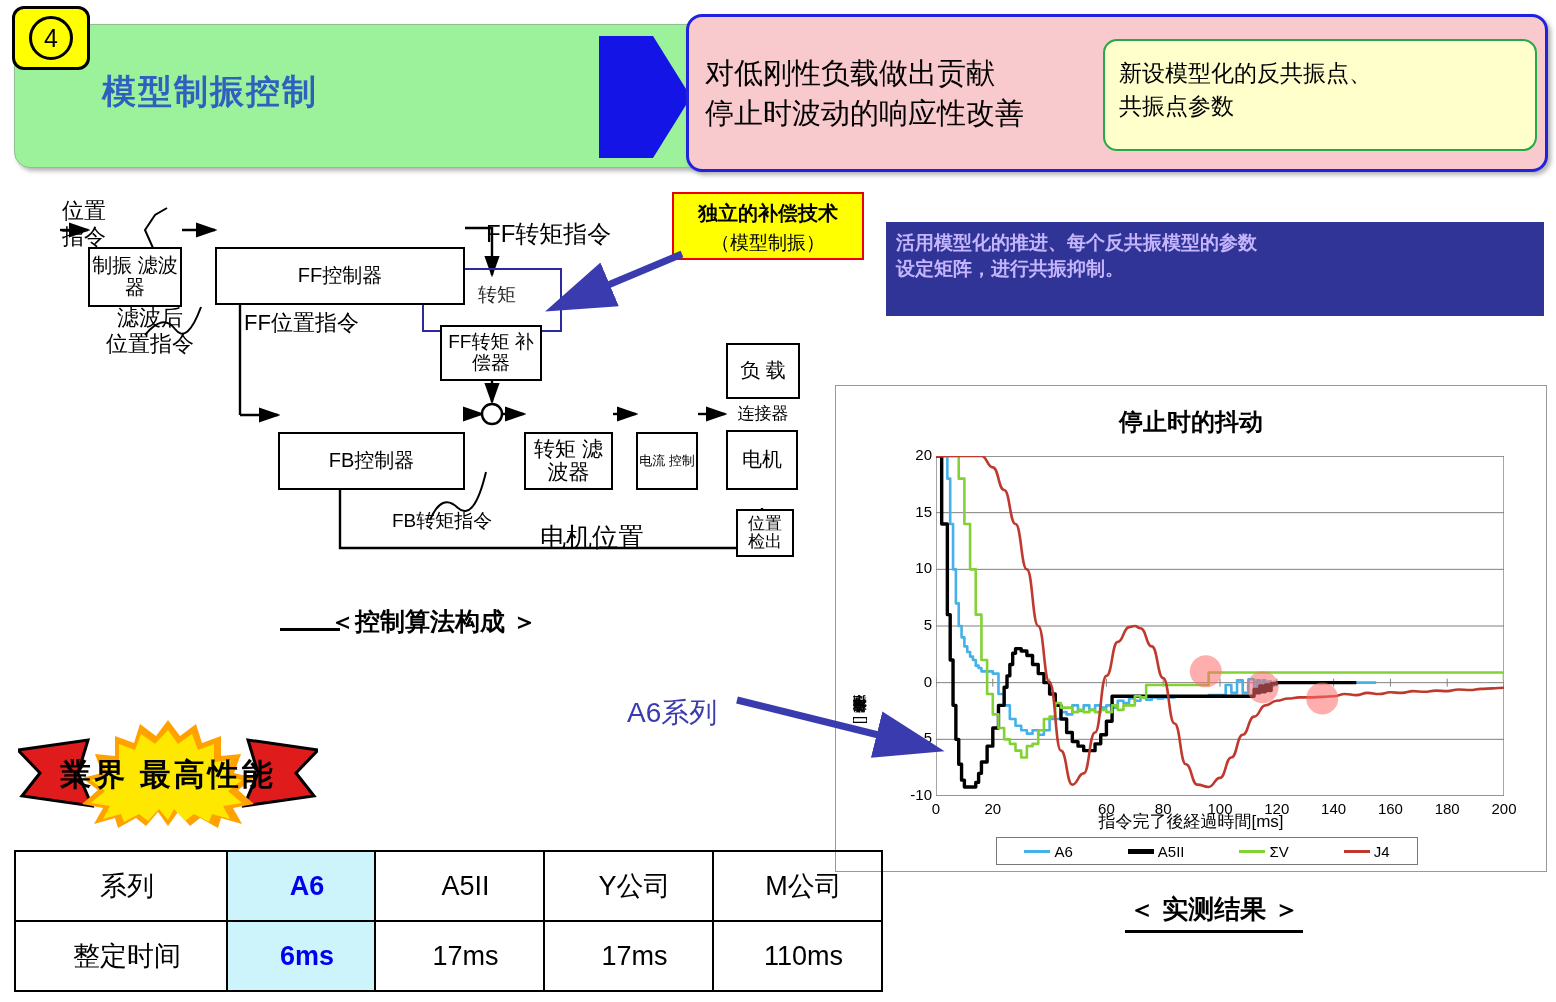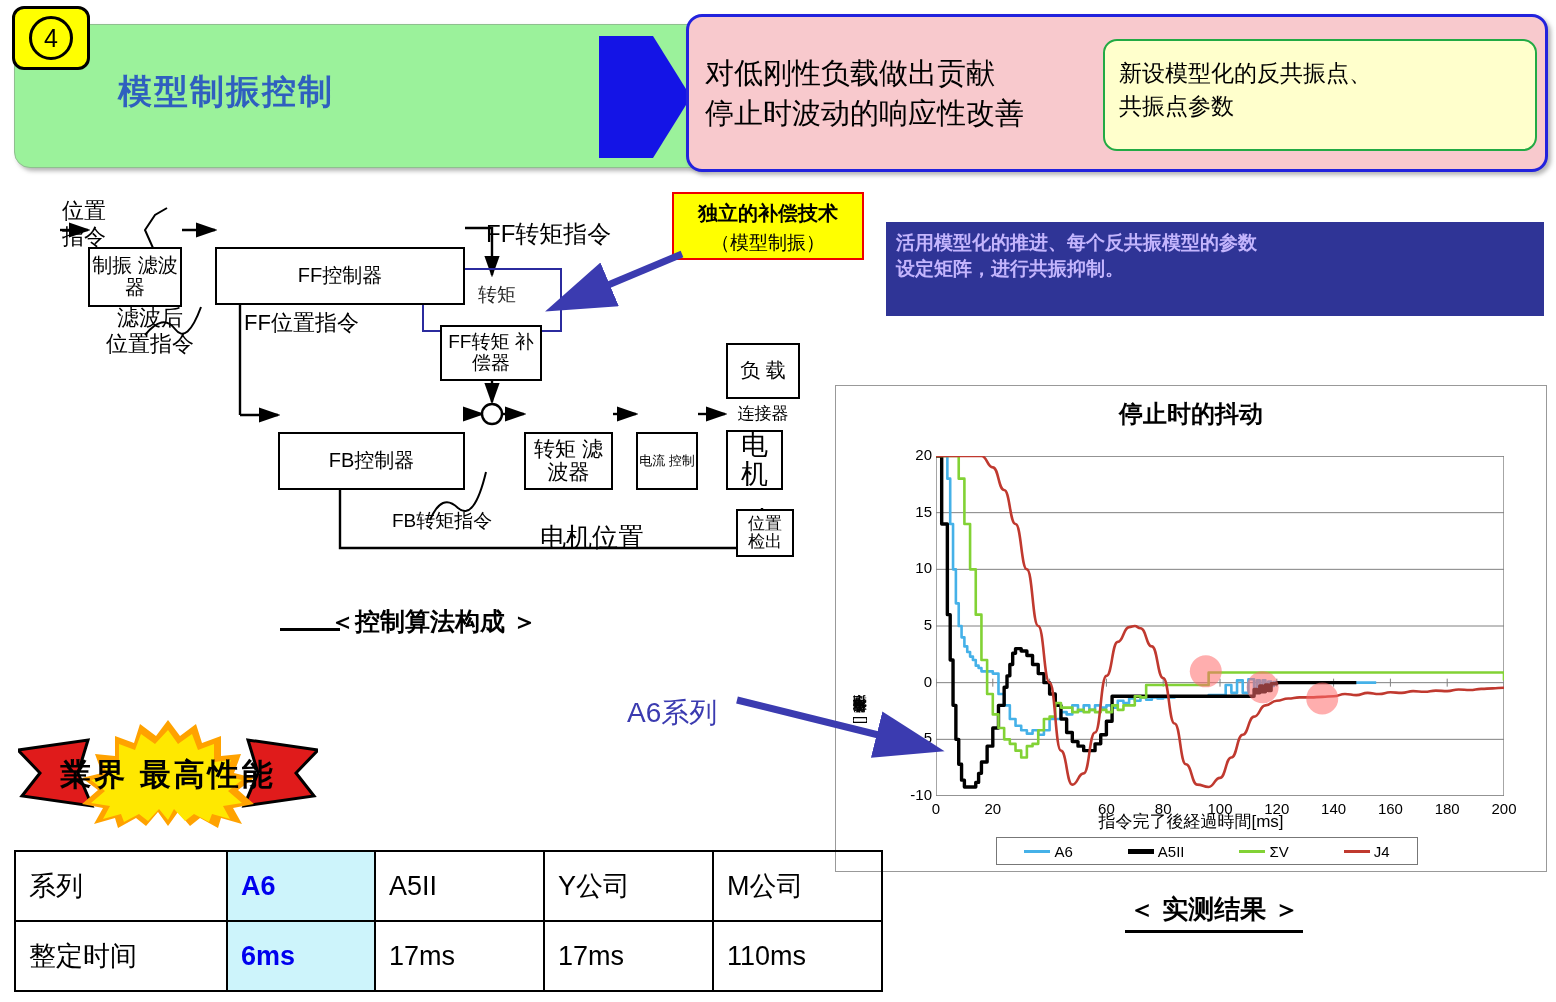--- a/index.html
+++ b/index.html
@@ -4,21 +4,21 @@
 <style>
   html,body{margin:0;padding:0;background:#fff;}
   body{width:1556px;height:1002px;position:relative;overflow:hidden;
        font-family:"Liberation Sans","DejaVu Sans",sans-serif;color:#000;}
 
   
   #header-banner{position:absolute;left:14px;top:14px;width:1528px;height:152px;}
   #green-banner{position:absolute;left:0;top:10px;width:700px;height:142px;
     background:#9bf29b;border:1px solid #8fbf8f;border-radius:16px;
     box-shadow:3px 3px 4px rgba(120,120,120,.55);}
-  #banner-title{position:absolute;left:104px;top:55px;font-size:34px;font-weight:bold;
+  #banner-title{position:absolute;left:88px;top:55px;font-size:34px;font-weight:bold;
     color:#2f5fbf;letter-spacing:2px;white-space:nowrap;}
   #step-badge{position:absolute;left:-2px;top:-8px;width:72px;height:58px;background:#ffff00;
     border:3px solid #000;border-radius:12px;display:flex;align-items:center;justify-content:center;}
   #step-badge-num{width:38px;height:38px;border:3px solid #000;border-radius:50%;
     display:flex;align-items:center;justify-content:center;font-size:25px;line-height:1;}
   #blue-arrow{position:absolute;left:585px;top:22px;width:92px;height:122px;}
   #pink-panel{position:absolute;left:672px;top:0;width:856px;height:152px;
     background:#f8c9cd;border:3px solid #2222dd;border-radius:16px;
     box-shadow:3px 3px 4px rgba(120,120,120,.55);}
   #pink-text{position:absolute;left:16px;top:36px;font-size:29px;line-height:1.38;white-space:pre-line;}
@@ -40,21 +40,21 @@
   #callout-t2{position:absolute;left:0;top:36px;width:100%;text-align:center;font-size:19px;}
 
   
   #statement-box{position:absolute;left:886px;top:222px;width:658px;height:94px;background:#2f3496;}
   #statement-text{position:absolute;left:10px;top:8px;width:640px;font-size:19px;font-weight:bold;
     color:#c4b5fd;line-height:1.35;white-space:pre-line;}
 
   
   #chart-panel{position:absolute;left:835px;top:385px;width:712px;height:487px;
     background:#fff;border:1px solid #999;box-sizing:border-box;}
-  #chart-title{position:absolute;left:0;top:12px;width:100%;text-align:center;
+  #chart-title{position:absolute;left:0;top:20px;width:100%;text-align:center;
     font-size:24px;font-weight:bold;}
   #y-axis-title{position:absolute;left:14px;top:128px;width:22px;height:210px;
     writing-mode:vertical-rl;transform:rotate(180deg);
     font-size:14px;white-space:nowrap;}
   #x-axis-title{position:absolute;left:0;top:424px;width:100%;text-align:center;font-size:17px;}
   .ytick{position:absolute;right:0;font-size:15px;text-align:right;width:34px;}
   .xtick{position:absolute;font-size:15px;text-align:center;width:40px;}
   #legend-box{position:absolute;left:160px;top:451px;width:420px;height:26px;
     border:1px solid #777;background:#fff;display:flex;align-items:center;justify-content:space-around;}
   .legend-item{display:flex;align-items:center;gap:4px;font-size:15px;}
@@ -63,21 +63,21 @@
   
   #a6-annotation{position:absolute;left:627px;top:694px;font-size:28px;color:#3b3bb0;}
 
   
   #star-badge{position:absolute;left:18px;top:718px;width:300px;height:110px;}
   #star-text{position:absolute;left:0;top:36px;width:100%;text-align:center;
     font-size:31px;font-weight:bold;letter-spacing:3px;}
 
   
   #comparison-table{position:absolute;left:14px;top:850px;border-collapse:collapse;}
-  #comparison-table td{border:2px solid #000;height:66px;font-size:27px;padding-left:13px;}
+  #comparison-table td{border:2px solid #000;height:66px;text-align:center;font-size:27px;padding-left:13px;}
   td.c0{width:196px;}
   td.c1{width:132px;background:#cdf4fb;color:#0000ee;font-weight:bold;}
   td.cx{width:153px;}
 
   
   #result-caption{position:absolute;left:1125px;top:892px;font-size:26px;font-weight:bold;
     border-bottom:3px solid #000;padding:0 4px 3px 4px;}
   #algo-caption{position:absolute;left:330px;top:605px;font-size:25px;font-weight:bold;}
   #algo-rule{position:absolute;left:280px;top:628px;width:60px;height:0;border-top:3px solid #000;}
 </style>
@@ -153,21 +153,21 @@
   <div class="bx" style="left:215px;top:20px;width:250px;height:58px;font-size:20px;">FF控制器</div>
   <div class="bx" style="left:440px;top:98px;width:102px;height:56px;font-size:19px;">FF转矩
 补偿器</div>
   <div class="bx" style="left:278px;top:205px;width:187px;height:58px;font-size:20px;">FB控制器</div>
   <div class="bx" style="left:524px;top:205px;width:89px;height:58px;font-size:21px;">转矩
 滤波器</div>
   <div class="bx" style="left:636px;top:205px;width:62px;height:58px;font-size:13px;">电流
 控制</div>
   <div class="bx" style="left:726px;top:116px;width:74px;height:56px;font-size:20px;">负 载</div>
   <div class="bx" style="left:728px;top:172px;width:70px;height:30px;font-size:17px;border:none;">连接器</div>
-  <div class="bx" style="left:726px;top:203px;width:57px;height:60px;font-size:27px;">电机</div>
+  <div class="bx" style="left:726px;top:203px;width:72px;height:60px;font-size:20px;">电机</div>
   <div class="bx" style="left:736px;top:282px;width:58px;height:48px;font-size:17px;">位置
 检出</div>
 
   <div class="dlabel" style="left:14px;top:18px;font-size:22px;margin-left:48px;">位置
 指令</div>
   <div class="dlabel" style="left:106px;top:125px;font-size:22px;text-align:center;">滤波后
 位置指令</div>
   <div class="dlabel" style="left:244px;top:130px;font-size:22px;">FF位置指令</div>
   <div class="dlabel" style="left:486px;top:40px;font-size:24px;">FF转矩指令</div>
   <div class="dlabel" style="left:478px;top:104px;font-size:19px;color:#000;opacity:.85;">转矩</div>

